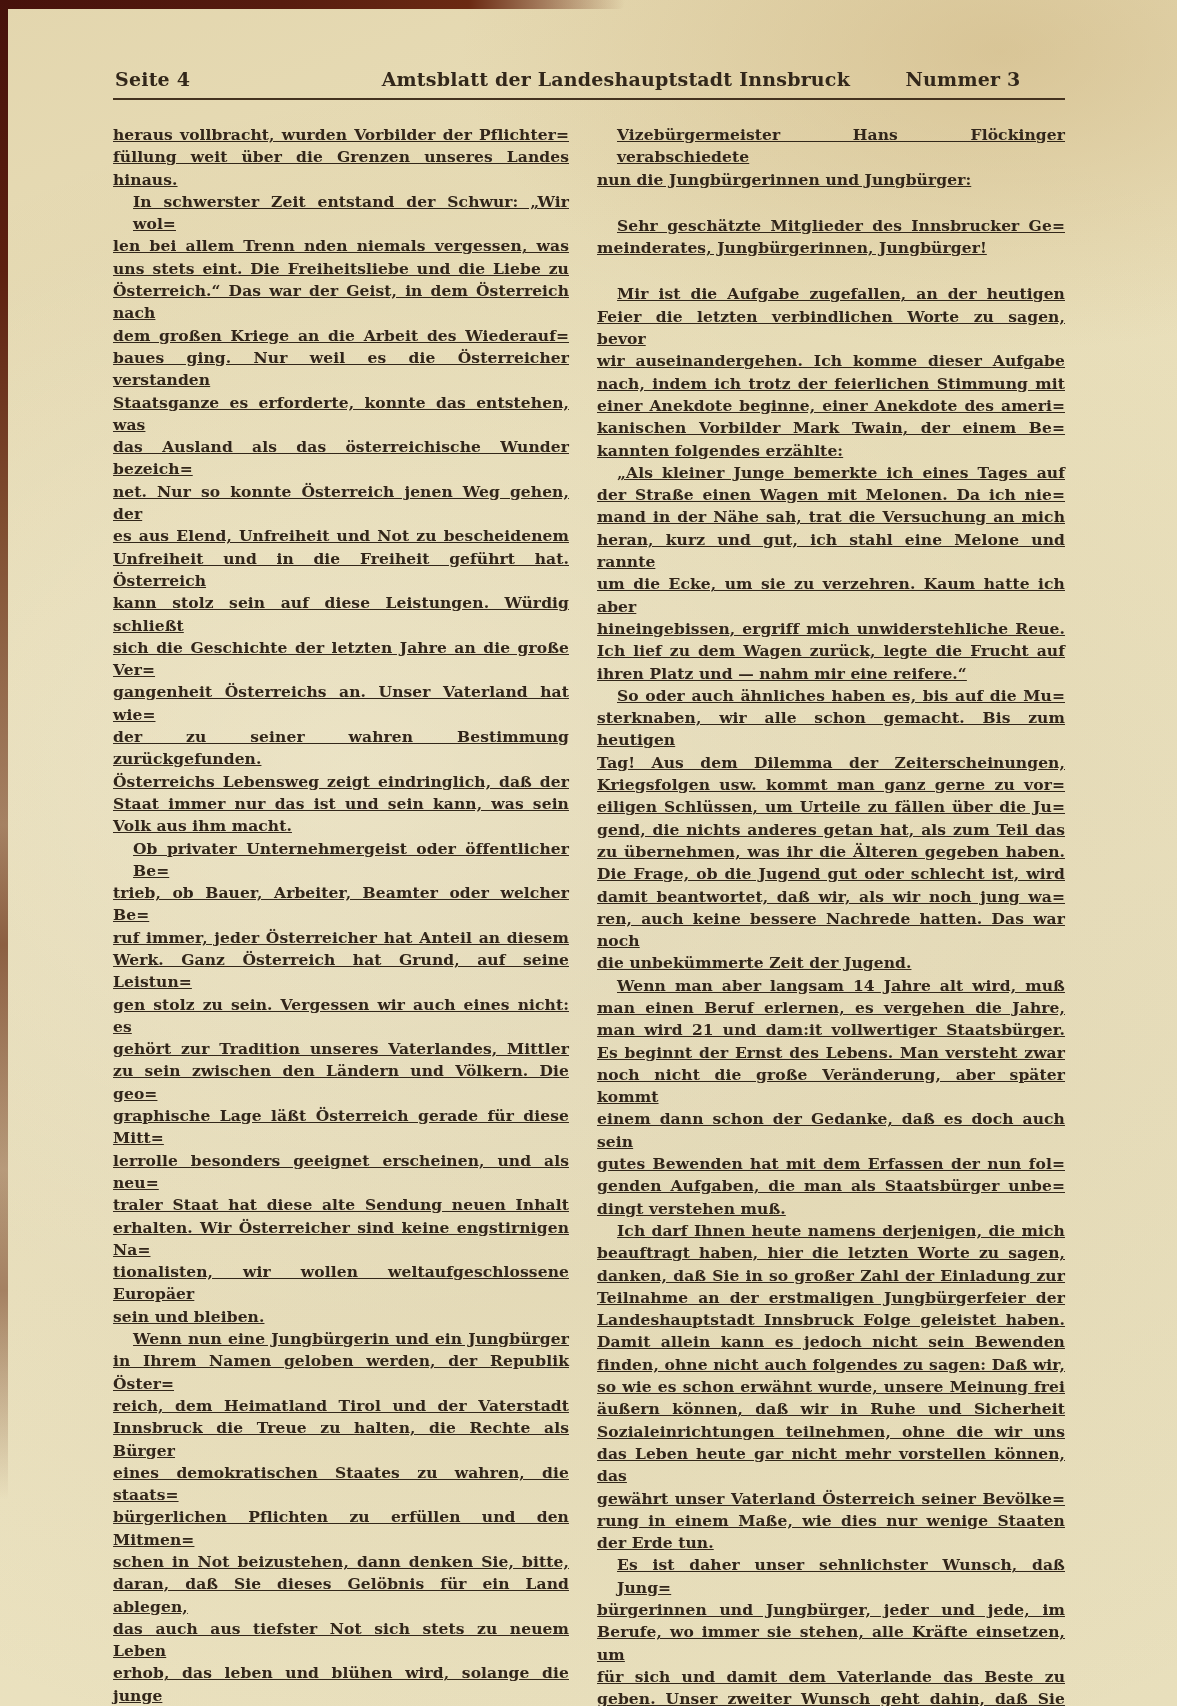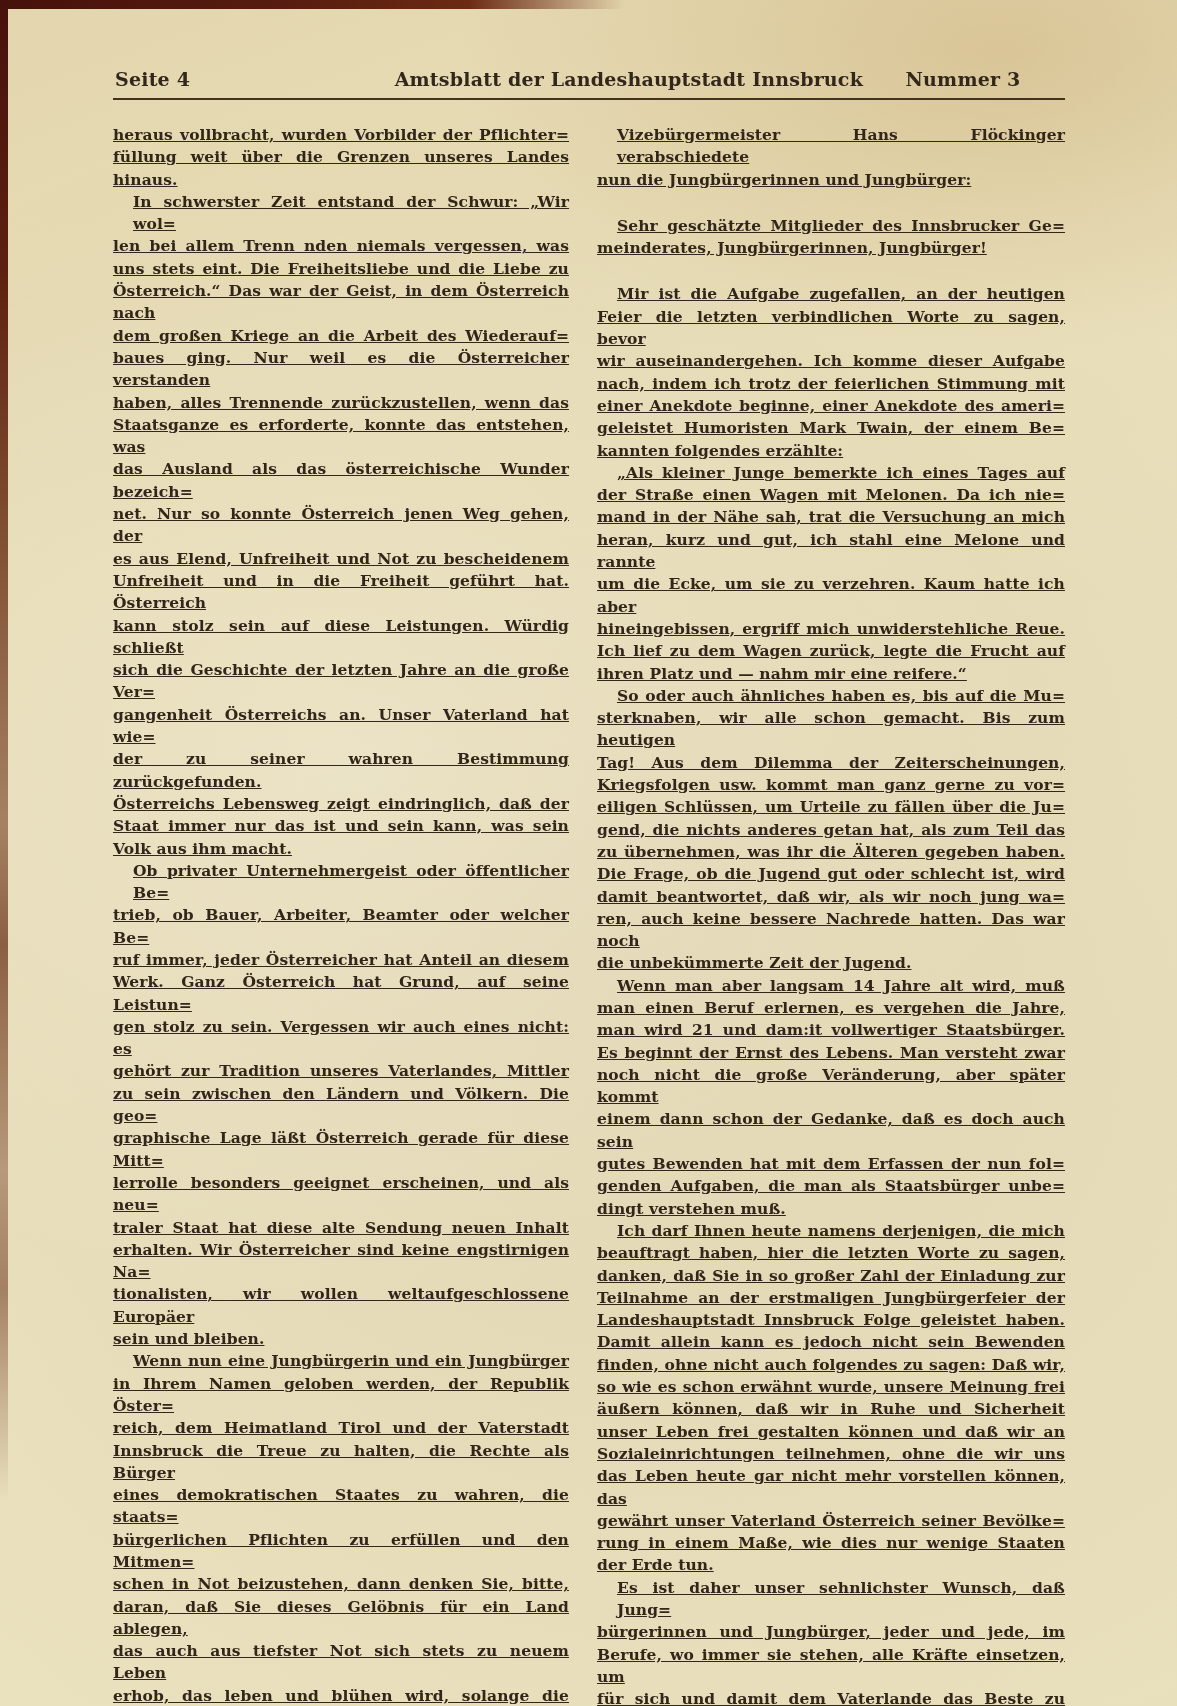--- a/index.html
+++ b/index.html
@@ -33,20 +33,21 @@
       rgba(109,52,24,0.4) 78%, rgba(109,52,24,0.55) 86%, rgba(109,52,24,0) 100%);
   }
   #content {
     position: absolute; left: 113px; top: 68px; width: 952px;
   }
   #masthead {
     display: flex; justify-content: space-between; align-items: baseline;
     font-weight: bold; font-size: 19px; letter-spacing: 0.2px;
     padding: 0 2px 8px 2px;
     border-bottom: 2px solid #43321f;
+    gap: 13px;
   }
   #masthead .side { width: 200px; }
   #masthead .right { text-align: center; }
   #masthead .mid { flex: 1; text-align: right; }
   #cols {
     display: flex; gap: 28px; margin-top: 24px;
   }
   #col-left  { width: 456px; }
   #col-right { width: 468px; }
   .para { margin: 0; text-decoration: underline; }
@@ -82,21 +83,20 @@
             <div class="line">füllung weit über die Grenzen unseres Landes</div>
             <div class="line last">hinaus.</div>
           </div>
           <div class="para indent">
             <div class="line">In schwerster Zeit entstand der Schwur: „Wir wol=</div>
             <div class="line">len bei allem Trenn nden niemals vergessen, was</div>
             <div class="line">uns stets eint. Die Freiheitsliebe und die Liebe zu</div>
             <div class="line">Österreich.“ Das war der Geist, in dem Österreich nach</div>
             <div class="line">dem großen Kriege an die Arbeit des Wiederauf=</div>
             <div class="line">baues ging. Nur weil es die Österreicher verstanden</div>
-            <div class="line">haben, alles Trennende zurückzustellen, wenn das</div>
             <div class="line">Staatsganze es erforderte, konnte das entstehen, was</div>
             <div class="line">das Ausland als das österreichische Wunder bezeich=</div>
             <div class="line">net. Nur so konnte Österreich jenen Weg gehen, der</div>
             <div class="line">es aus Elend, Unfreiheit und Not zu bescheidenem</div>
             <div class="line">Unfreiheit und in die Freiheit geführt hat. Österreich</div>
             <div class="line">kann stolz sein auf diese Leistungen. Würdig schließt</div>
             <div class="line">sich die Geschichte der letzten Jahre an die große Ver=</div>
             <div class="line">gangenheit Österreichs an. Unser Vaterland hat wie=</div>
             <div class="line">der zu seiner wahren Bestimmung zurückgefunden.</div>
             <div class="line">Österreichs Lebensweg zeigt eindringlich, daß der</div>
@@ -139,21 +139,21 @@
           <div class="para indent gap-small">
             <div class="line">Sehr geschätzte Mitglieder des Innsbrucker Ge=</div>
             <div class="line last">meinderates, Jungbürgerinnen, Jungbürger!</div>
           </div>
           <div class="para indent gap-small">
             <div class="line">Mir ist die Aufgabe zugefallen, an der heutigen</div>
             <div class="line">Feier die letzten verbindlichen Worte zu sagen, bevor</div>
             <div class="line">wir auseinandergehen. Ich komme dieser Aufgabe</div>
             <div class="line">nach, indem ich trotz der feierlichen Stimmung mit</div>
             <div class="line">einer Anekdote beginne, einer Anekdote des ameri=</div>
-            <div class="line">geleistet Humoristen Mark Twain, der einem Be=</div>
+            <div class="line">kanischen Vorbilder Mark Twain, der einem Be=</div>
             <div class="line last">kannten folgendes erzählte:</div>
           </div>
           <div class="para indent">
             <div class="line">„Als kleiner Junge bemerkte ich eines Tages auf</div>
             <div class="line">der Straße einen Wagen mit Melonen. Da ich nie=</div>
             <div class="line">mand in der Nähe sah, trat die Versuchung an mich</div>
             <div class="line">heran, kurz und gut, ich stahl eine Melone und rannte</div>
             <div class="line">um die Ecke, um sie zu verzehren. Kaum hatte ich aber</div>
             <div class="line">hineingebissen, ergriff mich unwiderstehliche Reue.</div>
             <div class="line">Ich lief zu dem Wagen zurück, legte die Frucht auf</div>
@@ -186,21 +186,20 @@
           <div class="para indent">
             <div class="line">Ich darf Ihnen heute namens derjenigen, die mich</div>
             <div class="line">beauftragt haben, hier die letzten Worte zu sagen,</div>
             <div class="line">danken, daß Sie in so großer Zahl der Einladung zur</div>
             <div class="line">Teilnahme an der erstmaligen Jungbürgerfeier der</div>
             <div class="line">Landeshauptstadt Innsbruck Folge geleistet haben.</div>
             <div class="line">Damit allein kann es jedoch nicht sein Bewenden</div>
             <div class="line">finden, ohne nicht auch folgendes zu sagen: Daß wir,</div>
             <div class="line">so wie es schon erwähnt wurde, unsere Meinung frei</div>
             <div class="line">äußern können, daß wir in Ruhe und Sicherheit</div>
-            <div class="line">unser Leben frei gestalten können und daß wir an</div>
             <div class="line">Sozialeinrichtungen teilnehmen, ohne die wir uns</div>
             <div class="line">das Leben heute gar nicht mehr vorstellen können, das</div>
             <div class="line">gewährt unser Vaterland Österreich seiner Bevölke=</div>
             <div class="line">rung in einem Maße, wie dies nur wenige Staaten</div>
             <div class="line last">der Erde tun.</div>
           </div>
           <div class="para indent">
             <div class="line">Es ist daher unser sehnlichster Wunsch, daß Jung=</div>
             <div class="line">bürgerinnen und Jungbürger, jeder und jede, im</div>
             <div class="line">Berufe, wo immer sie stehen, alle Kräfte einsetzen, um</div>

